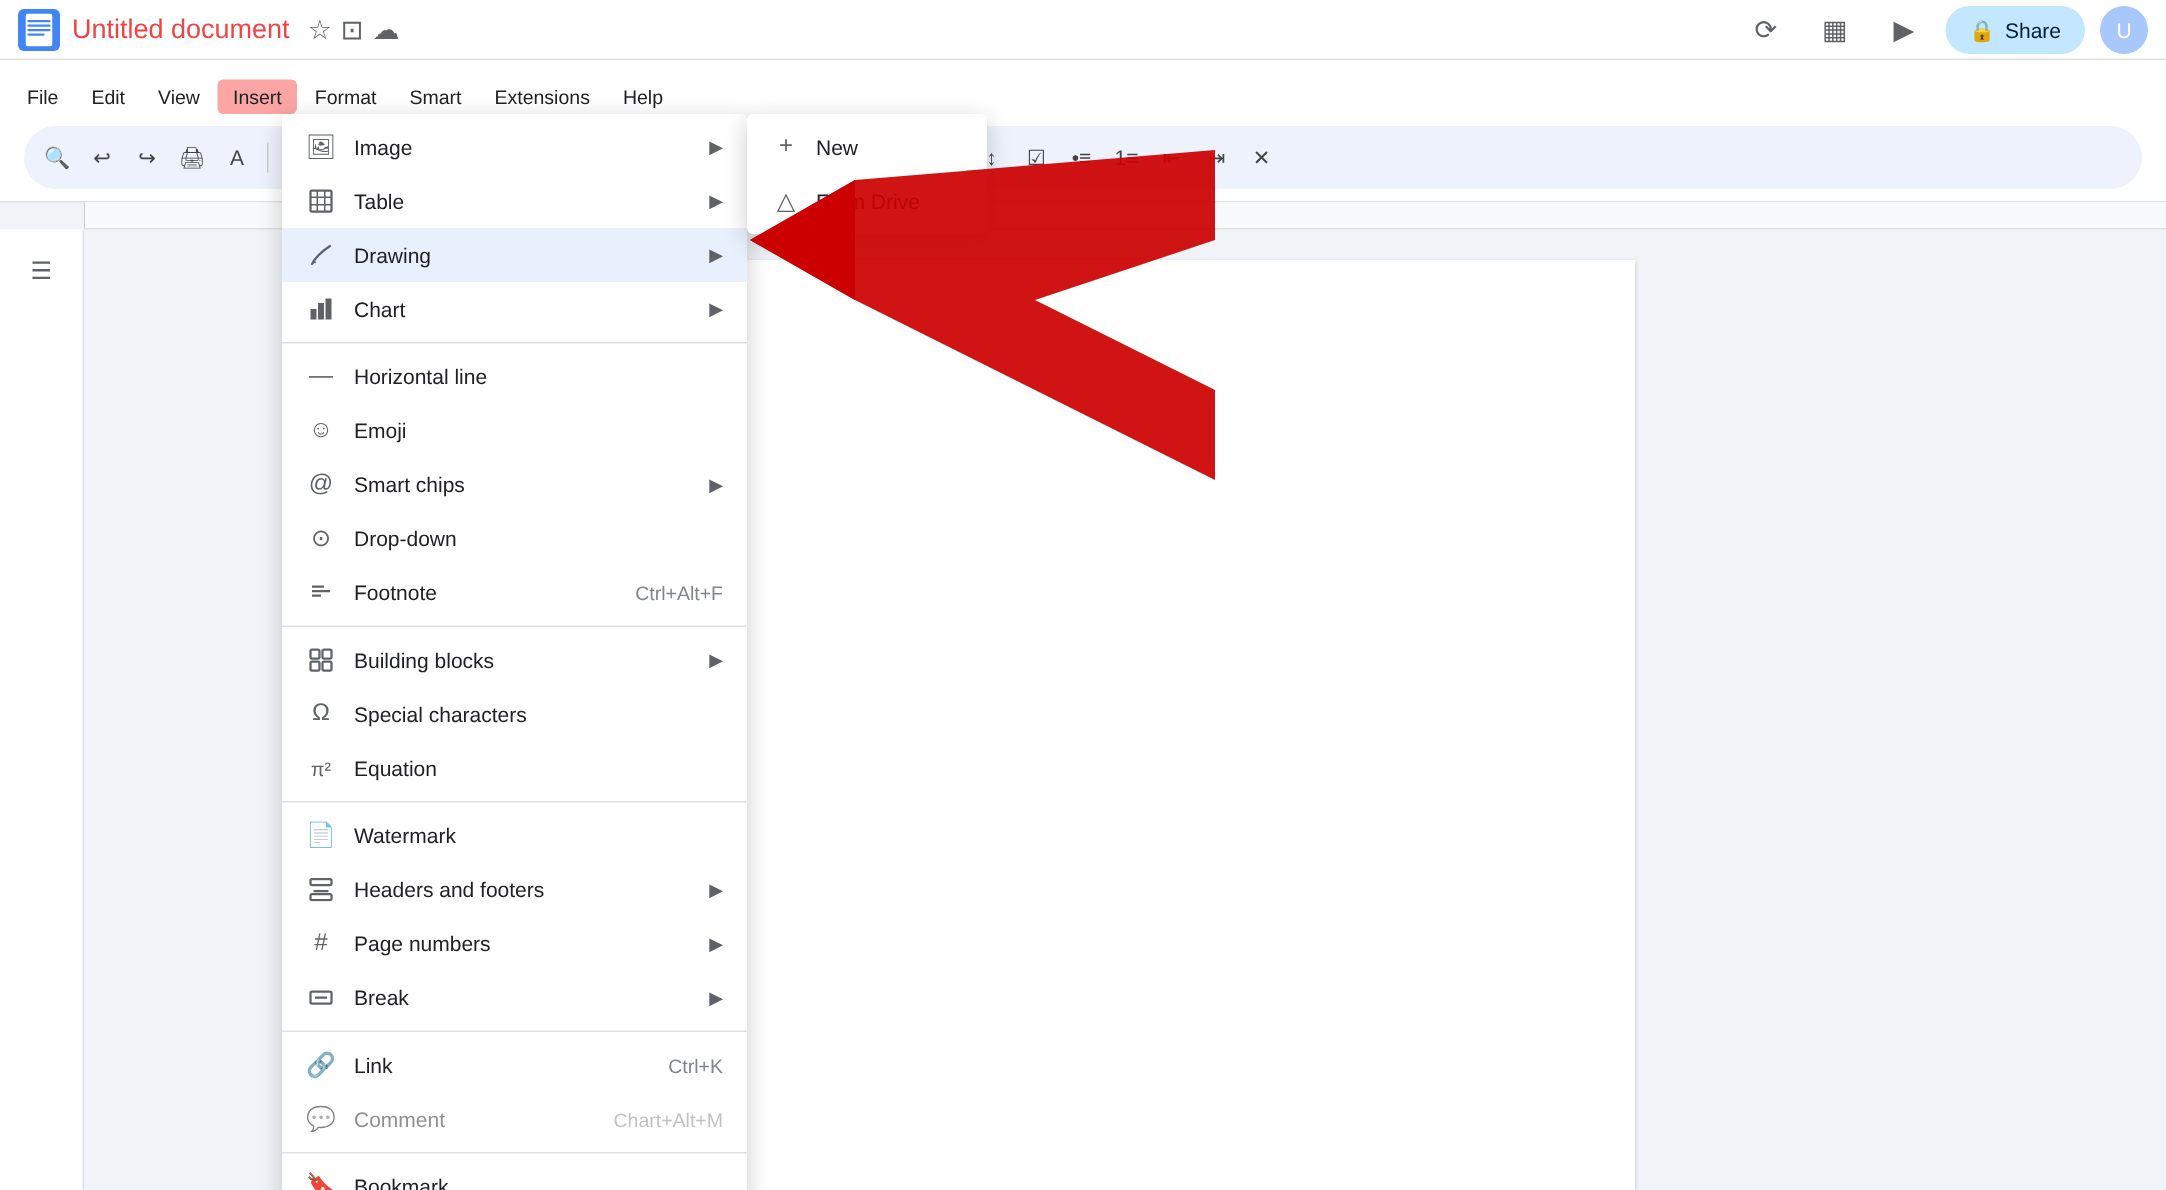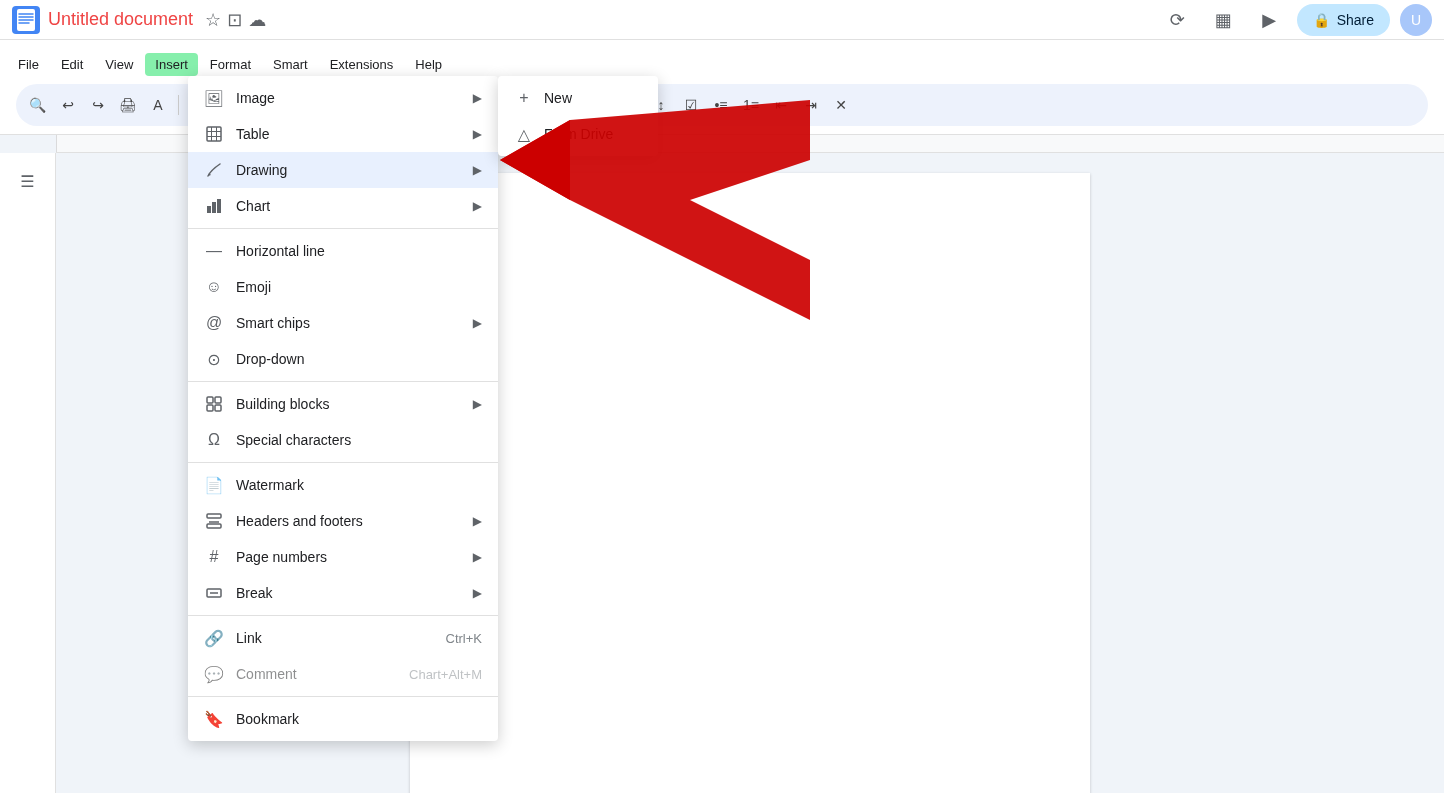--- a/index.html
+++ b/index.html
@@ -19,21 +19,21 @@
     .history-icon, .chat-icon, .meet-icon { width: 36px; height: 36px; border-radius: 50%; display: flex; align-items: center; justify-content: center; color: #5f6368; font-size: 18px; cursor: pointer; }
     .share-btn { background: #c2e7ff; color: #001d35; border: none; border-radius: 20px; padding: 8px 16px; font-size: 14px; font-weight: 500; cursor: pointer; display: flex; align-items: center; gap: 6px; }
     .avatar { width: 32px; height: 32px; border-radius: 50%; background: #a8c7fa; display: flex; align-items: center; justify-content: center; font-size: 14px; color: #fff; cursor: pointer; }
 
     
     .menu-bar {
       display: flex; align-items: flex-end; height: 36px; background: #fff;
       padding: 0 8px; gap: 2px;
     }
     .menu-item { padding: 4px 10px; font-size: 13px; color: #202124; cursor: pointer; border-radius: 4px; }
-    .menu-item.active { background: #86efac; }
+    .menu-item.active { background: #fca5a5; }
 
     
     .toolbar {
       display: flex; align-items: center; height: 42px; background: #edf2fc;
       padding: 0 8px; gap: 2px; border-radius: 30px; margin: 4px 8px;
     }
     .tb-btn { width: 28px; height: 28px; display: flex; align-items: center; justify-content: center; border-radius: 4px; cursor: pointer; color: #444; font-size: 14px; }
     .tb-sep { width: 1px; height: 20px; background: #ccc; margin: 0 4px; }
     .font-size-box { display: flex; align-items: center; border: 1px solid #ccc; border-radius: 4px; height: 26px; padding: 0 4px; background: #fff; }
     .font-size-val { font-size: 13px; width: 24px; text-align: center; }
@@ -254,20 +254,33 @@
     <span class="menu-arrow">▶</span>
   </div>
 
   <div class="menu-row">
     <div class="menu-row-left">
       <div class="menu-icon">⊙</div>
       <span class="menu-label">Drop-down</span>
     </div>
   </div>
 
+  <div class="menu-row">
+    <div class="menu-row-left">
+      <div class="menu-icon">
+        <svg width="16" height="16" viewBox="0 0 16 16">
+            <line x1="2" y1="4" x2="10" y2="4" stroke="#5f6368" stroke-width="1.5"></line>
+            <line x1="2" y1="7" x2="14" y2="7" stroke="#5f6368" stroke-width="1.5"></line>
+            <line x1="2" y1="10" x2="8" y2="10" stroke="#5f6368" stroke-width="1.5"></line>
+          </svg>
+      </div>
+      <span class="menu-label">Footnote</span>
+    </div>
+    <span class="menu-shortcut">Ctrl+Alt+F</span>
+  </div>
 
   <div class="menu-divider"></div>
 
   <div class="menu-row">
     <div class="menu-row-left">
       <div class="menu-icon">
         <svg width="16" height="16" viewBox="0 0 16 16" fill="none">
             <rect x="1" y="1" width="6" height="6" rx="1" stroke="#5f6368" stroke-width="1.5"></rect>
             <rect x="9" y="1" width="6" height="6" rx="1" stroke="#5f6368" stroke-width="1.5"></rect>
             <rect x="1" y="9" width="6" height="6" rx="1" stroke="#5f6368" stroke-width="1.5"></rect>
@@ -279,20 +292,26 @@
     <span class="menu-arrow">▶</span>
   </div>
 
   <div class="menu-row">
     <div class="menu-row-left">
       <div class="menu-icon">Ω</div>
       <span class="menu-label">Special characters</span>
     </div>
   </div>
 
+  <div class="menu-row">
+    <div class="menu-row-left">
+      <div class="menu-icon" style="font-size:13px;">π²</div>
+      <span class="menu-label">Equation</span>
+    </div>
+  </div>
 
   <div class="menu-divider"></div>
 
   <div class="menu-row">
     <div class="menu-row-left">
       <div class="menu-icon">📄</div>
       <span class="menu-label">Watermark</span>
     </div>
   </div>
 

